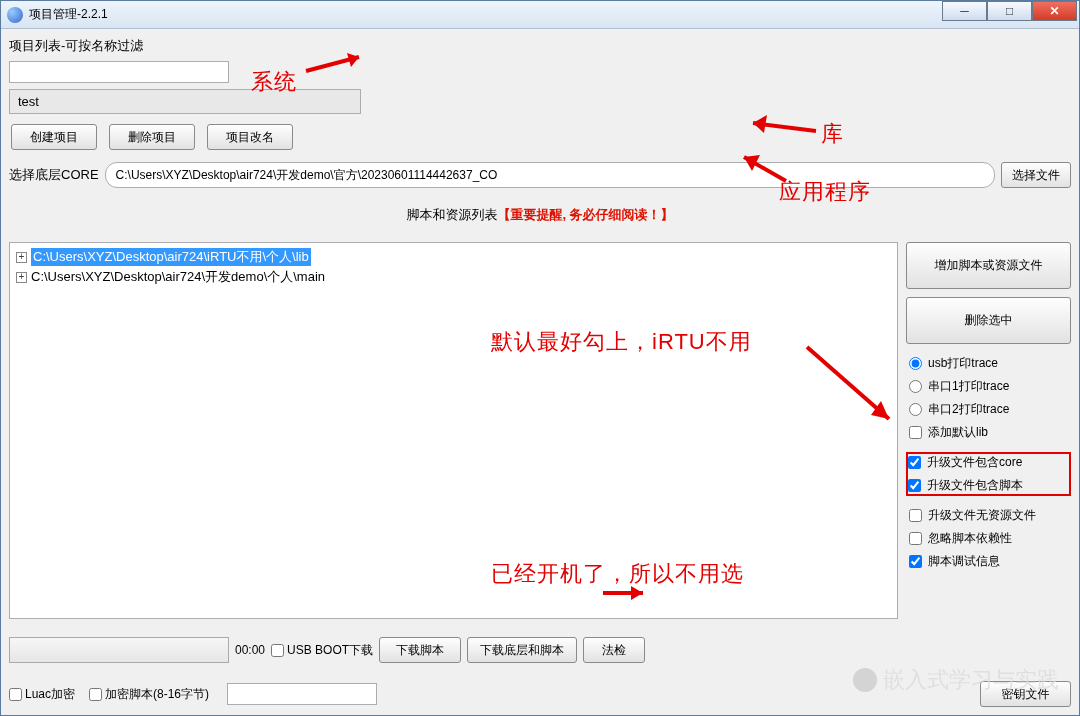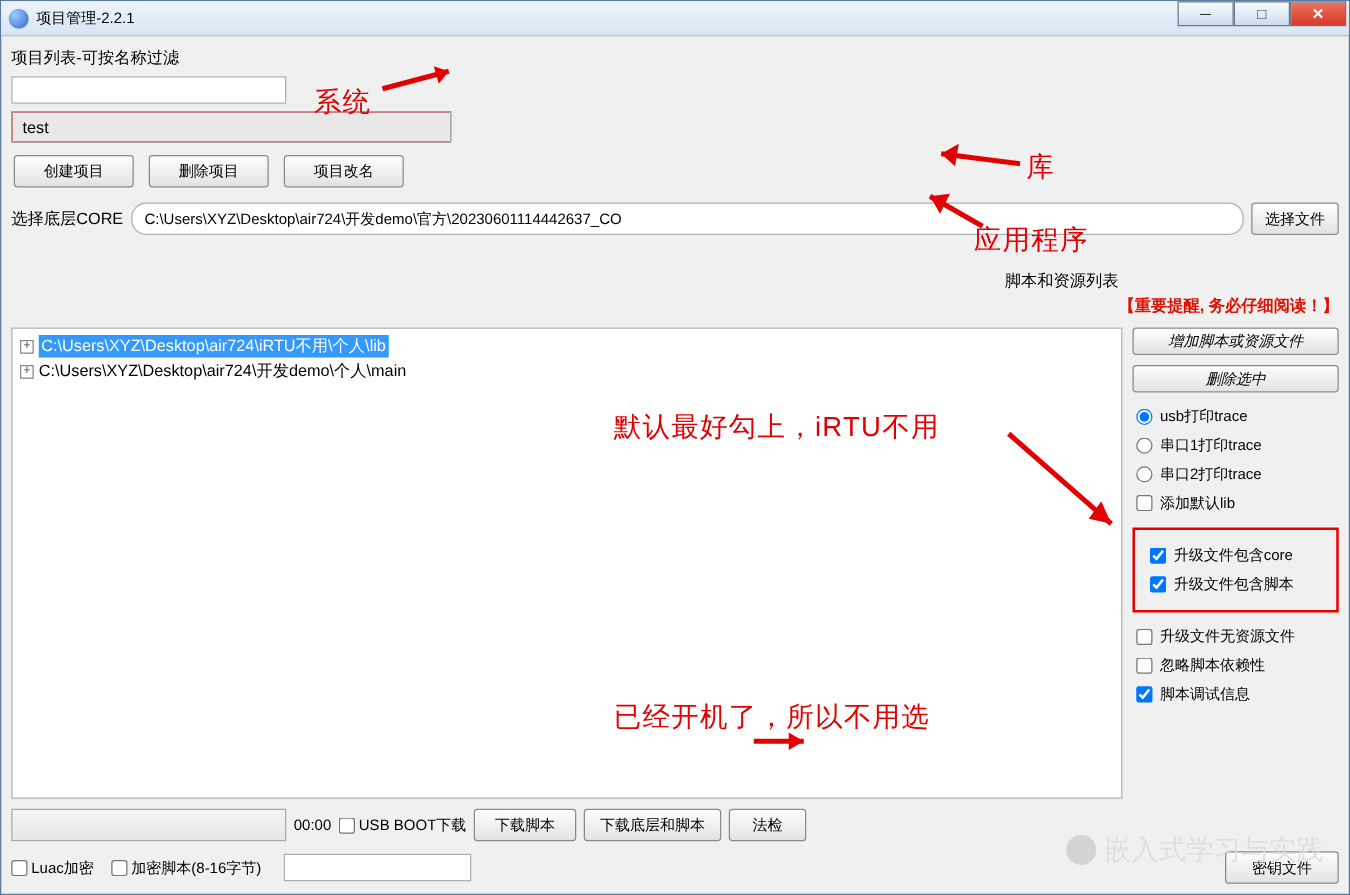--- a/index.html
+++ b/index.html
@@ -86,21 +86,21 @@
 .left-buttons {
   display: flex;
   gap: 12px;
   padding: 10px 2px 4px 2px;
 }
 
 .right-pane {
   flex: 1;
   display: flex;
   flex-direction: column;
-  gap: 8px;
+  gap: 18px;
   position: relative;
 }
 .row { display: flex; align-items: center; gap: 6px; }
 .rlabel { font-size: 13px; white-space: nowrap; }
 .core-input {
   flex: 1; height: 26px;
   border: 1px solid #abadb3;
   border-radius: 12px;
   background: #fff;
   padding: 3px 10px;
@@ -109,27 +109,27 @@
 .btn {
   height: 26px;
   padding: 0 10px;
   border: 1px solid #8a8a8a;
   background: linear-gradient(#fefefe, #e2e2e2);
   border-radius: 3px;
   font-size: 12px;
   cursor: pointer;
   display: inline-flex; align-items: center; justify-content: center;
 }
-.btn-s { width: 96px; }
+.btn-s { width: 86px; }
 
 .notice-row {
-  display: flex; justify-content: flex-end; align-items: center;
+  display: flex; justify-content: center; align-items: center;
   font-size: 13px;
 }
-.notice-link { color: #d10; font-weight: bold; cursor: pointer; margin-top: 40px; }
+.notice-link { color: #d10; font-weight: bold; cursor: pointer; }
 
 .mid-area {
   display: flex; gap: 8px;
   flex: 1;
   min-height: 0;
 }
 .tree {
   flex: 1;
   background: #fff;
   border: 1px solid #abadb3;
@@ -153,31 +153,31 @@
   background: #3399ff; color: #fff;
   padding: 0 2px;
 }
 
 .side-col {
   width: 165px;
   display: flex;
   flex-direction: column;
   gap: 8px;
 }
-.side-col .btn { width: 100%; height: 22px; font-style: italic; }
+.side-col .btn { width: 100%; height: 47px; }
 .opt-group {
   border: 1px solid transparent;
   display: flex; flex-direction: column; gap: 6px;
   padding: 2px 2px;
 }
 .opt-row { display: flex; align-items: center; gap: 4px; font-size: 12px; cursor: pointer; }
 .opt-row input { margin-right: 2px; }
 .red-box {
   border: 2px solid #e30000;
-  padding: 12px;
+  padding: 0;
   display: flex; flex-direction: column; gap: 6px;
 }
 
 .progress-row {
   display: flex; align-items: center; gap: 6px;
 }
 .progress {
   width: 220px; height: 26px;
   border: 1px solid #aaa;
   background: linear-gradient(#f6f6f6, #e6e6e6);

